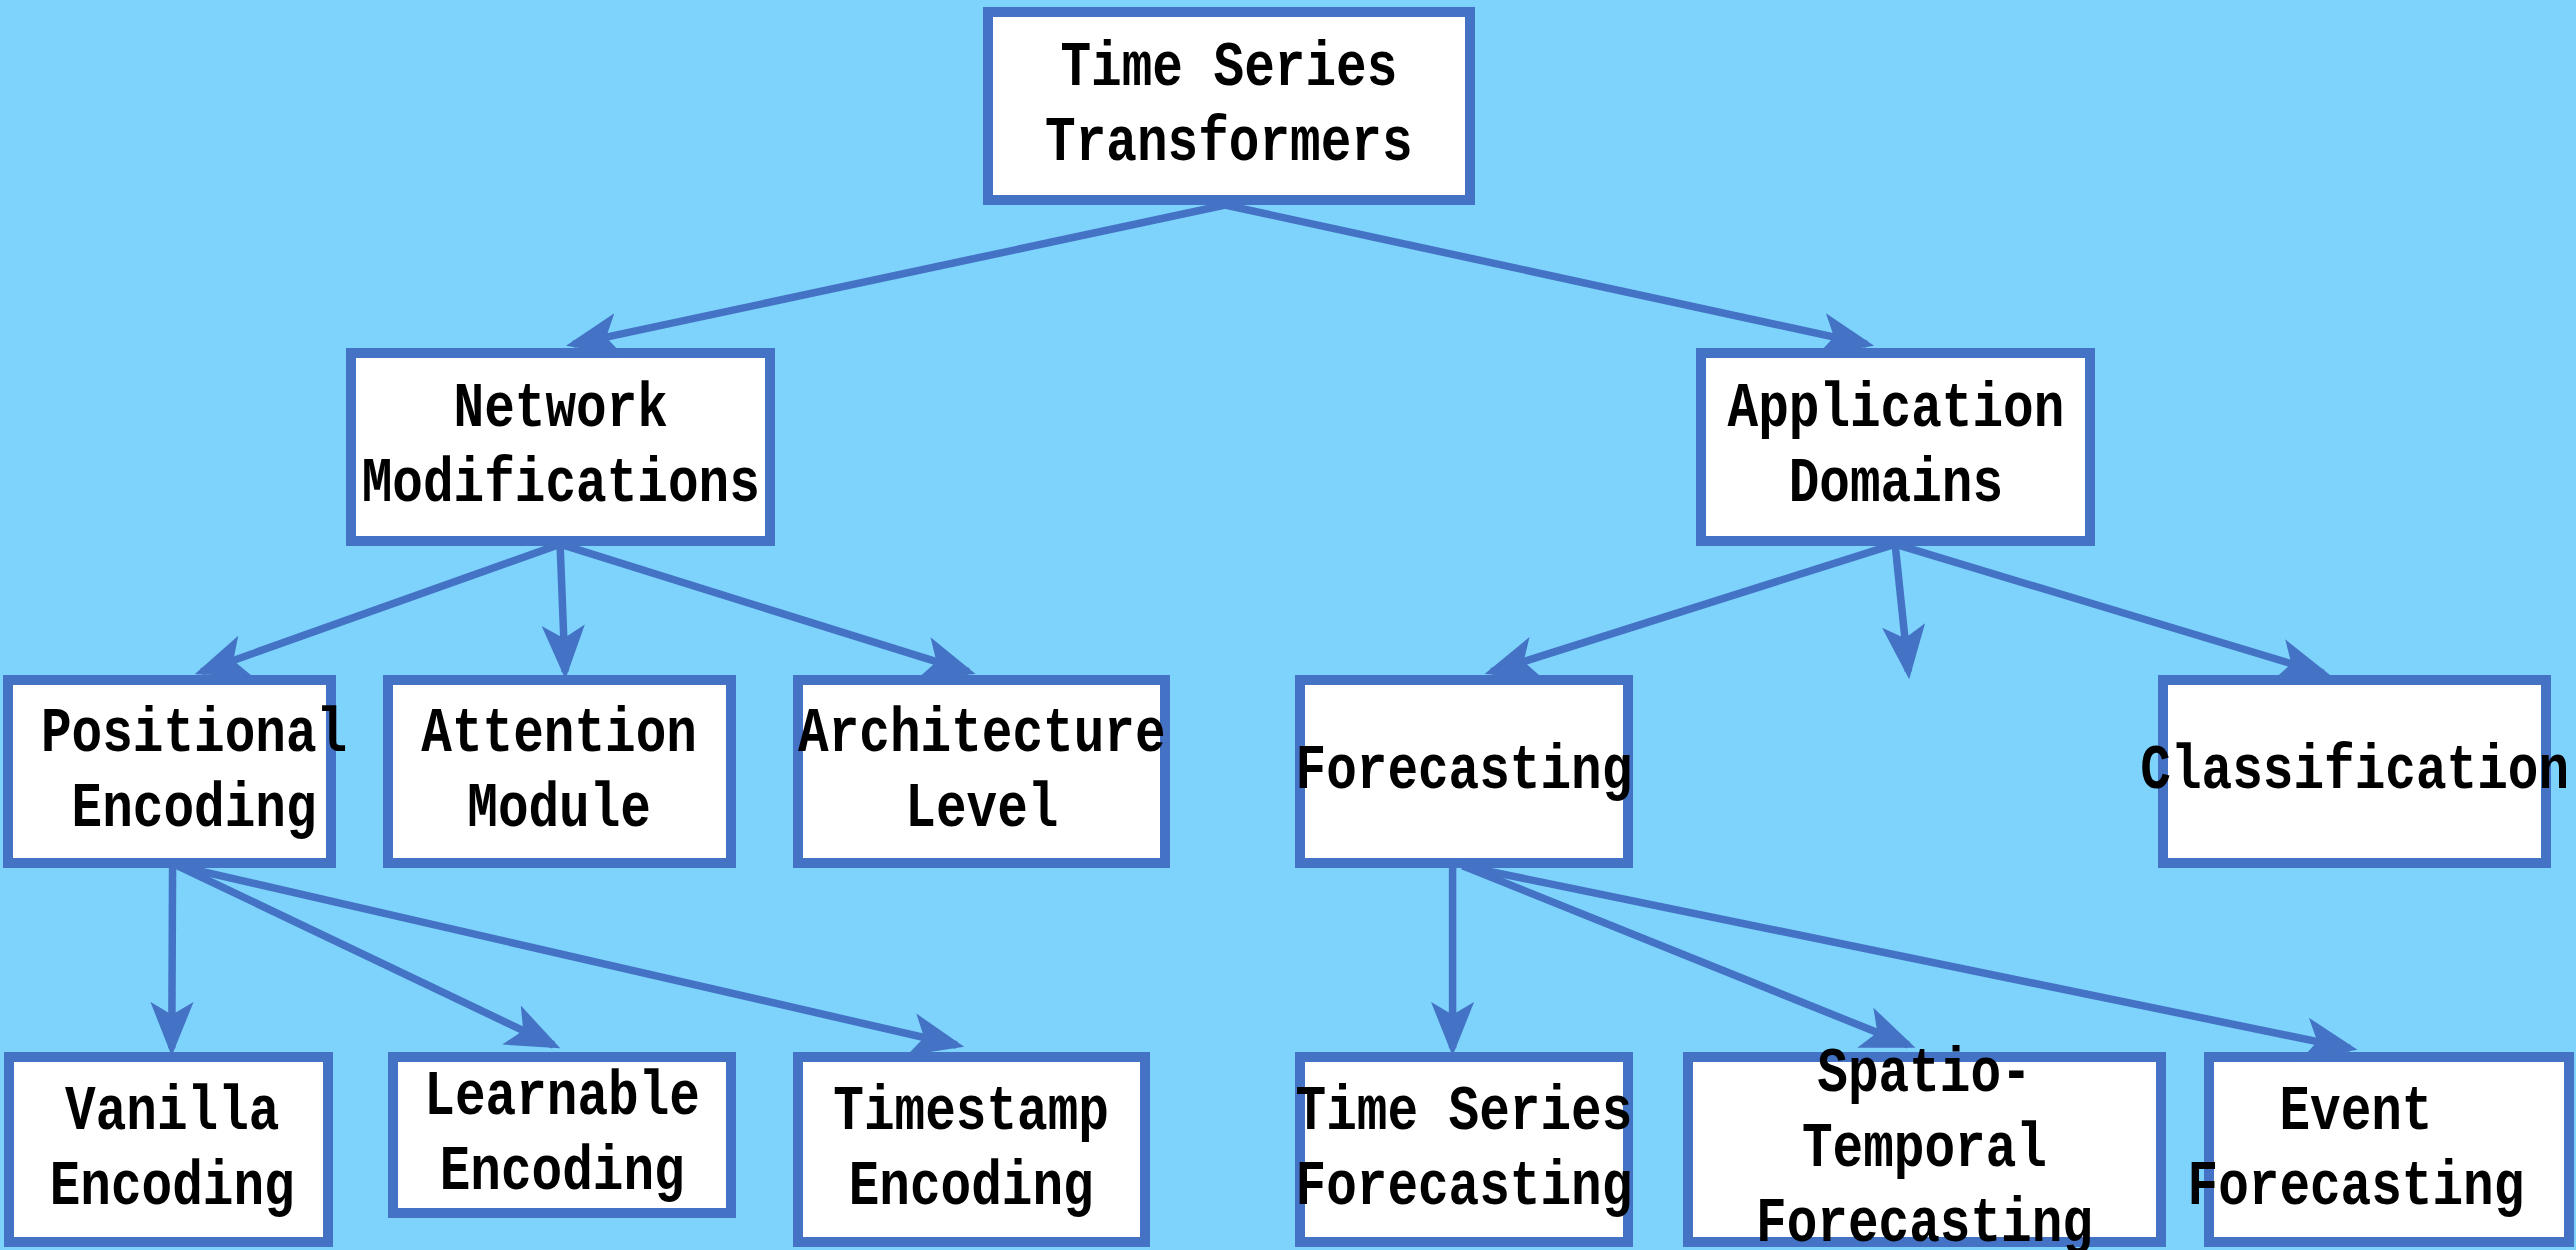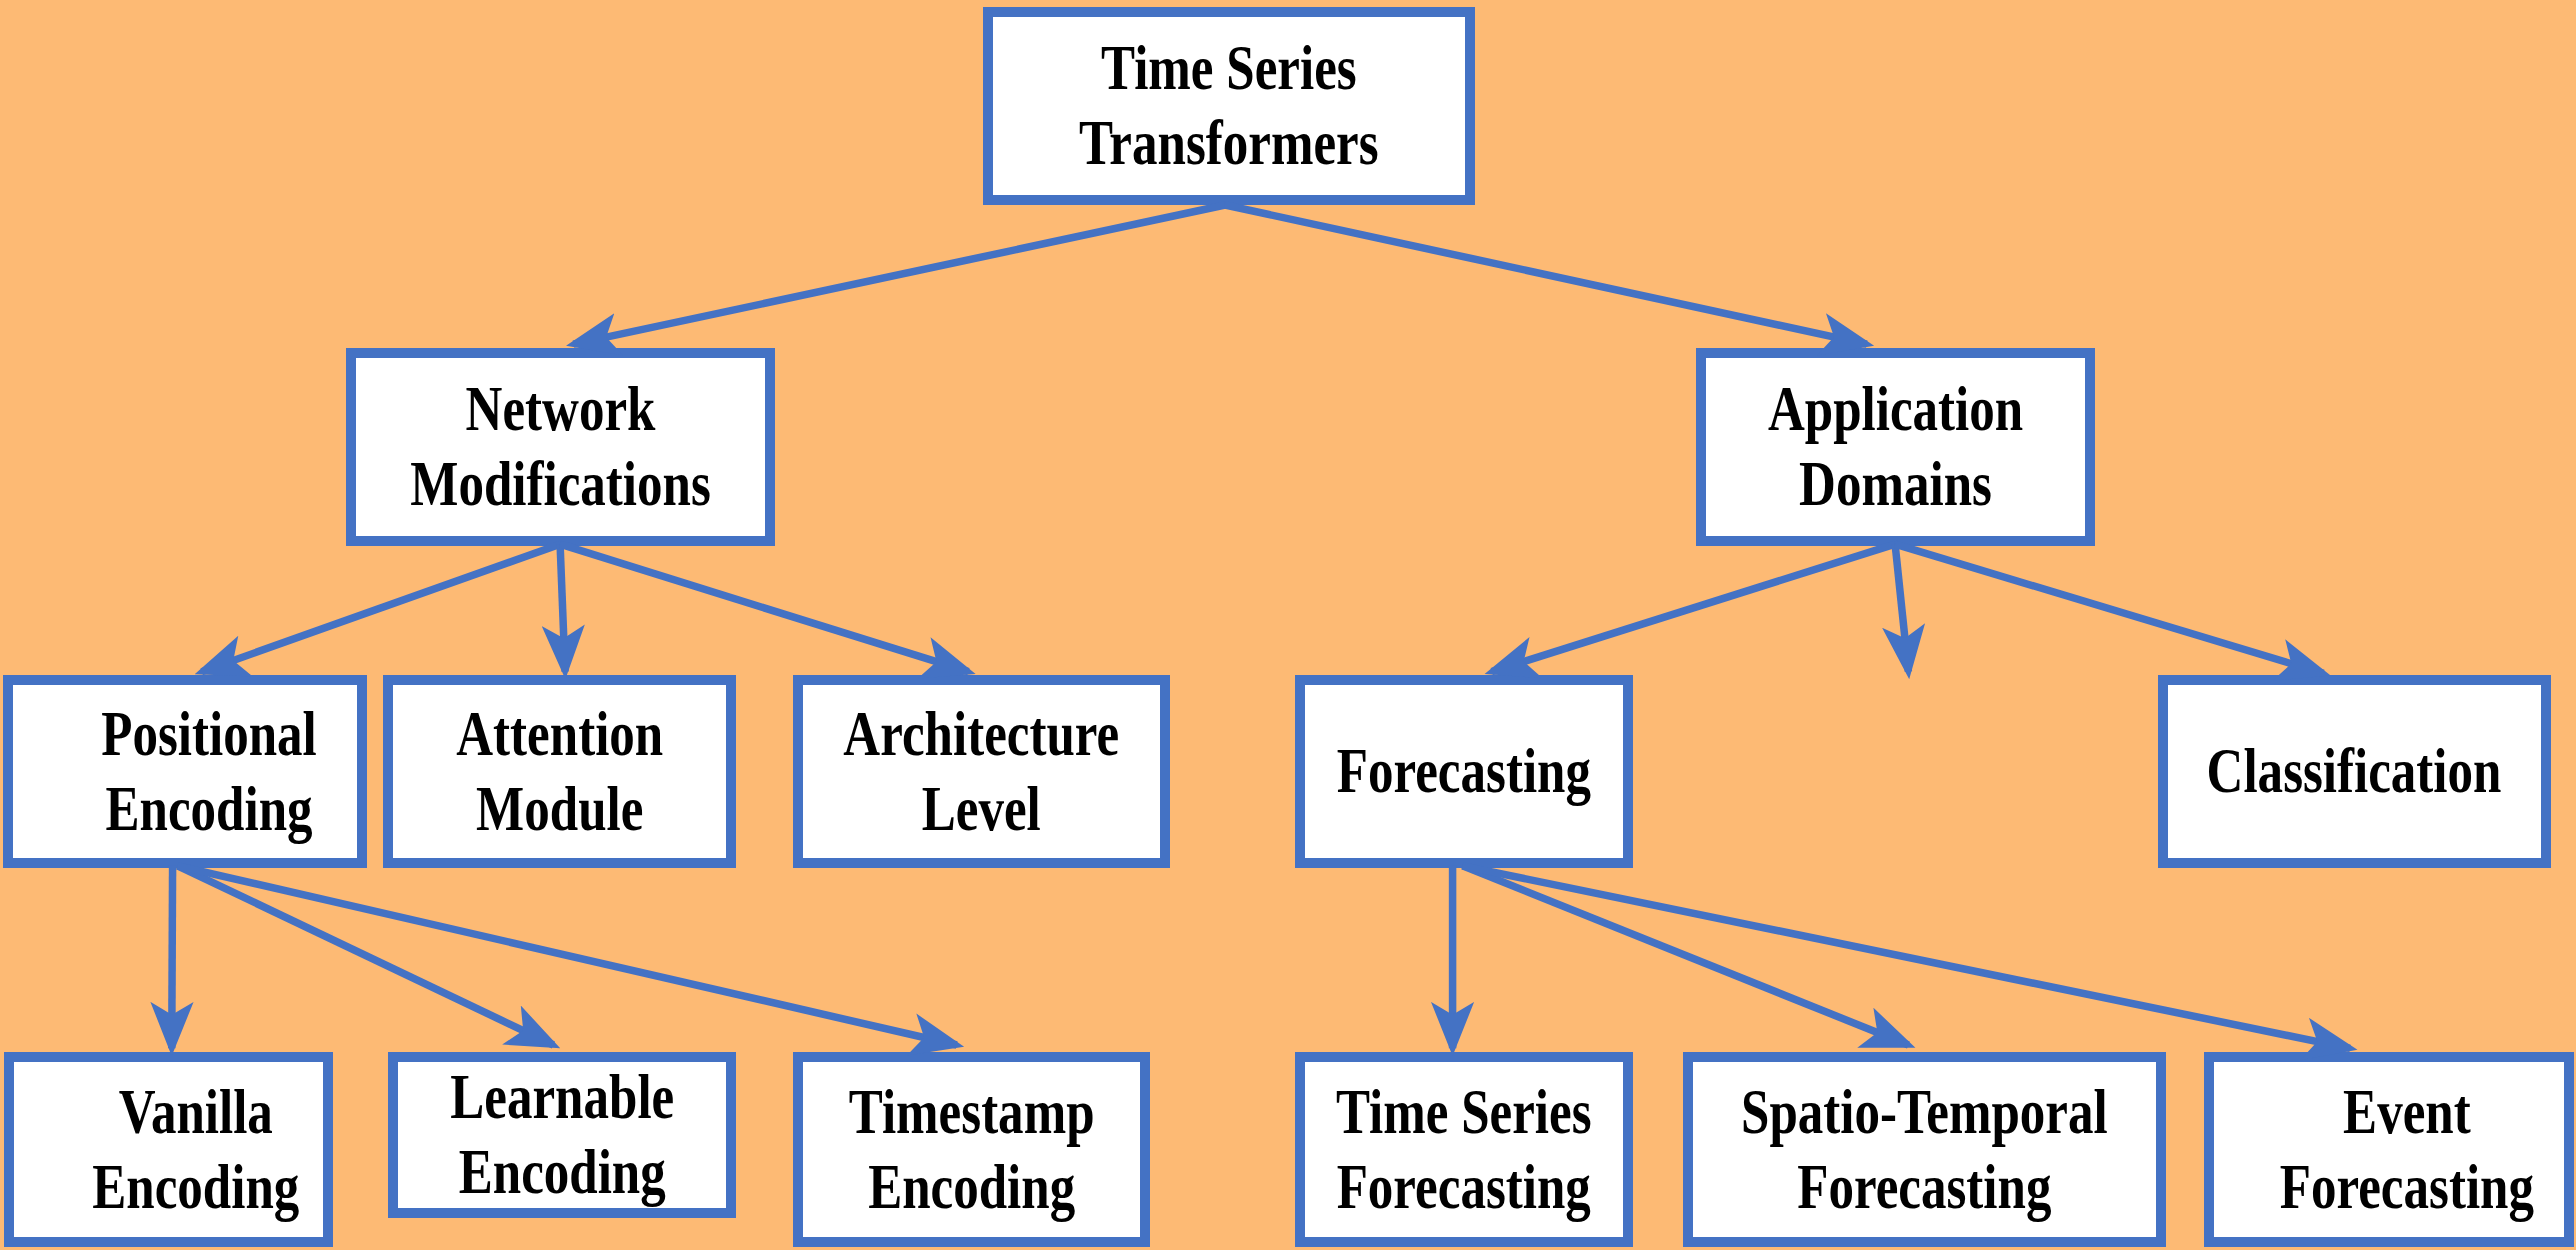--- a/index.html
+++ b/index.html
@@ -7,22 +7,22 @@
     padding: 0;
     background: #ffffff;
     width: 2576px;
     height: 1250px;
     overflow: hidden;
   }
   .canvas {
     position: relative;
     width: 2576px;
     height: 1250px;
-    background: #fdba74;
-    font-family: Liberation Serif, serif;
+    background: #7dd3fc;
+    font-family: Liberation Mono, monospace;
   }
   .edges {
     position: absolute;
     left: 0;
     top: 0;
     width: 2576px;
     height: 1250px;
     z-index: 2;
     pointer-events: none;
   }
@@ -44,21 +44,21 @@
     color: #000000;
     text-align: center;
     white-space: pre-line;
     transform: scaleX(0.81);
     transform-origin: 50% 50%;
   }
   
   .n-root     { left: 983px; top: 6.7px;    width: 492px; height: 198px; }
   .n-netmod   { left: 346px;  top: 348px;  width: 429px; height: 198px; }
   .n-appdom   { left: 1696px; top: 348px;  width: 399px; height: 198px; }
-  .n-posenc   { left: 3.3px;    top: 675px;  width: 364px; height: 193px; padding-left: 48px; }
+  .n-posenc   { left: 3.3px;    top: 675px;  width: 333px; height: 193px; padding-left: 48px; }
   .n-attmod   { left: 383px;  top: 675px;  width: 353px; height: 193px; }
   .n-archlvl  { left: 793px;  top: 675px;  width: 377px; height: 193px; }
   .n-forecast { left: 1295px; top: 675px;  width: 338px; height: 193px; }
   .n-anomdet  { left: 1720px; top: 675px;  width: 386px; height: 193px; }
   .n-classif  { left: 2158px; top: 675px;  width: 393px; height: 193px; }
   .n-vanenc   { left: 4.2px;    top: 1052px; width: 329px; height: 195px; justify-content: flex-end; }
   .n-learnenc { left: 388px;  top: 1052px; width: 348px; height: 166px; }
   .n-tsenc    { left: 793px;  top: 1052px; width: 357px; height: 195px; }
   .n-tsfc     { left: 1295px; top: 1052px; width: 338px; height: 195px; }
   .n-stfc     { left: 1683px; top: 1052px; width: 483px; height: 195px; }

